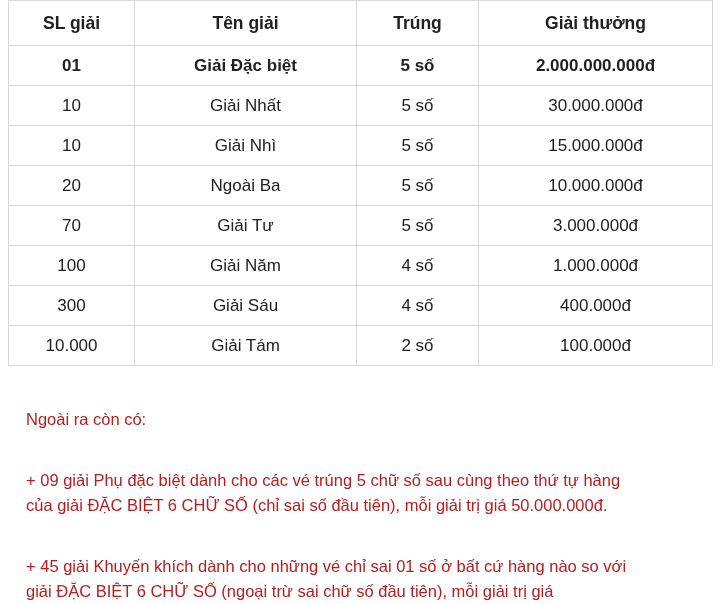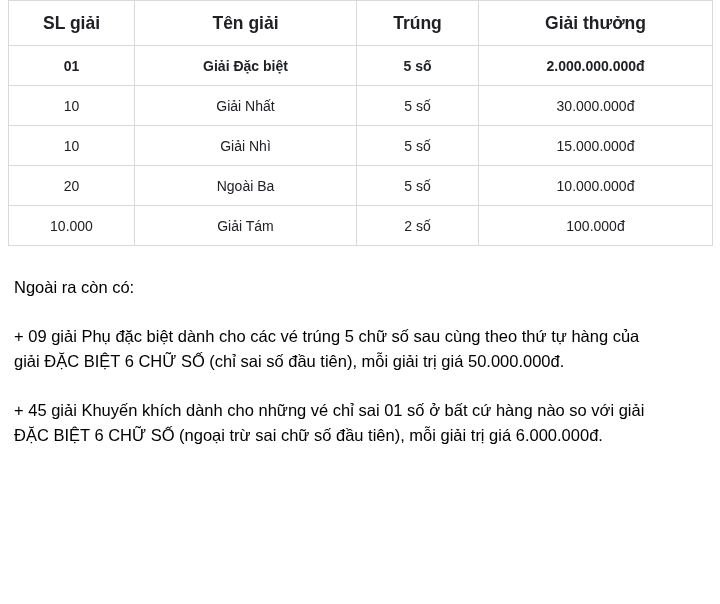--- a/index.html
+++ b/index.html
@@ -25,21 +25,21 @@
     border-collapse: collapse;
     width: 704px;
     margin: 0 0 0 8px;
     table-layout: fixed;
   }
   table.prize-table th,
   table.prize-table td {
     border: 1px solid #d9d9d9;
     text-align: center;
     vertical-align: middle;
-    font-size: 14px;
+    font-size: 17px;
     color: #202124;
     padding: 0;
     height: 39px;
   }
   table.prize-table th {
     font-weight: bold;
     font-size: 17.5px;
     height: 44px;
   }
   table.prize-table tr.special td {
@@ -50,22 +50,22 @@
   col.c3 { width: 122px; }
   col.c4 { width: 234px; }
 
   .notes {
     margin: 0;
     padding: 0 10px 0 10px;
   }
   .notes p {
     font-size: 16.5px;
     line-height: 25px;
-    color: #000000;
-    margin: 4px;
+    color: #b91c1c;
+    margin: 16px;
   }
   .note-intro {
     padding-top: 25px;
   }
   .note-block {
     padding-top: 20px;
   }
   .note-block b {
     font-weight: normal;
   }
@@ -109,20 +109,38 @@
         <td>5 số</td>
         <td>15.000.000đ</td>
       </tr>
       <tr>
         <td>20</td>
         <td>Ngoài Ba</td>
         <td>5 số</td>
         <td>10.000.000đ</td>
       </tr>
       <tr>
+        <td>70</td>
+        <td>Giải Tư</td>
+        <td>5 số</td>
+        <td>3.000.000đ</td>
+      </tr>
+      <tr>
+        <td>100</td>
+        <td>Giải Năm</td>
+        <td>4 số</td>
+        <td>1.000.000đ</td>
+      </tr>
+      <tr>
+        <td>300</td>
+        <td>Giải Sáu</td>
+        <td>4 số</td>
+        <td>400.000đ</td>
+      </tr>
+      <tr>
         <td>10.000</td>
         <td>Giải Tám</td>
         <td>2 số</td>
         <td>100.000đ</td>
       </tr>
     </tbody>
   </table>
 
   <div class="notes">
     <p class="note-intro">Ngoài ra còn có:</p>

